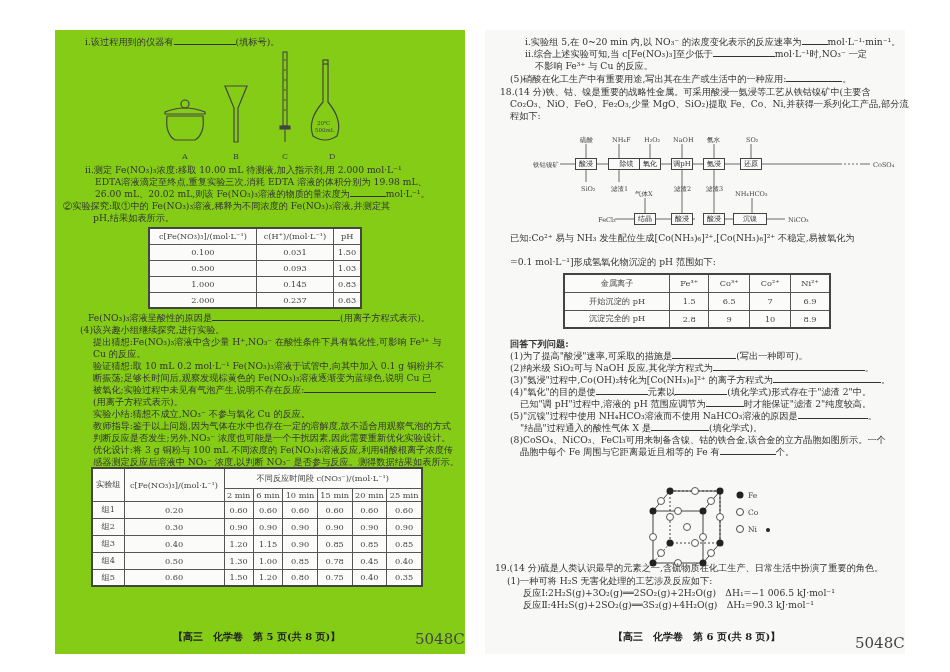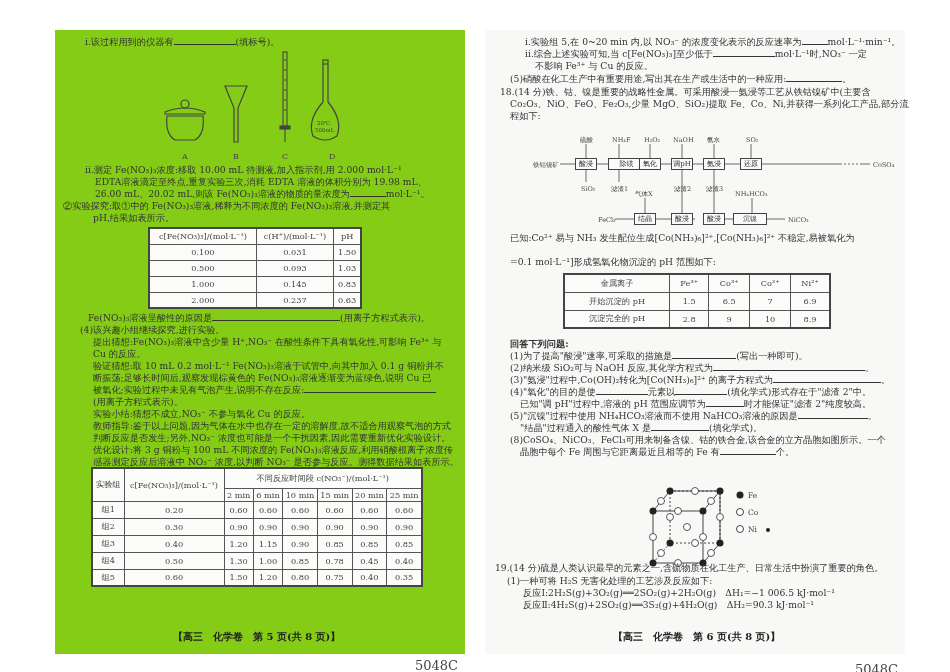--- a/index.html
+++ b/index.html
@@ -7,21 +7,21 @@
   body { font-family: "DejaVu Serif", "Liberation Serif", serif; color: #2a2a2a; position: relative; }
   .page { position: absolute; top: 30px; background: #84cc16; height: 624px; }
   .page-left { left: 55px; width: 410px; }
   .page-right { left: 485px; width: 420px; background: #f8f8f7; }
   .ln { position: absolute; font-size: 9.2px; line-height: 12px; white-space: nowrap; color: #333; }
   .blank { display: inline-block; border-bottom: 1px solid #333; height: 9px; vertical-align: baseline; }
   table.t { position: absolute; border-collapse: collapse; font-size: 8.2px; color: #444; background: #fbfbfa; }
   table.t td, table.t th { border: 1px solid #555; text-align: center; font-weight: normal; padding: 0 2px; }
   table.t.outer { border: 2px solid #444; }
   .footer { position: absolute; font-size: 10px; font-weight: bold; color: #222; }
-  .code { position: absolute; font-size: 13px; color: #444; margin-top: 28px; }
+  .code { position: absolute; font-size: 15px; color: #444; }
   .lbl { position: absolute; font-size: 8px; color: #444; }
   .fbox { position: absolute; border: 1px solid #444; font-size: 7px; text-align: center; line-height: 10px; height: 12px; background: #fafafa; color: #333; }
   .ftxt { position: absolute; font-size: 6.5px; color: #444; white-space: nowrap; }
   svg { position: absolute; overflow: visible; }
 </style>
 </head>
 <body>
 
 <div class="page page-left">
   <div class="ln" style="left:30px;top:6px">

